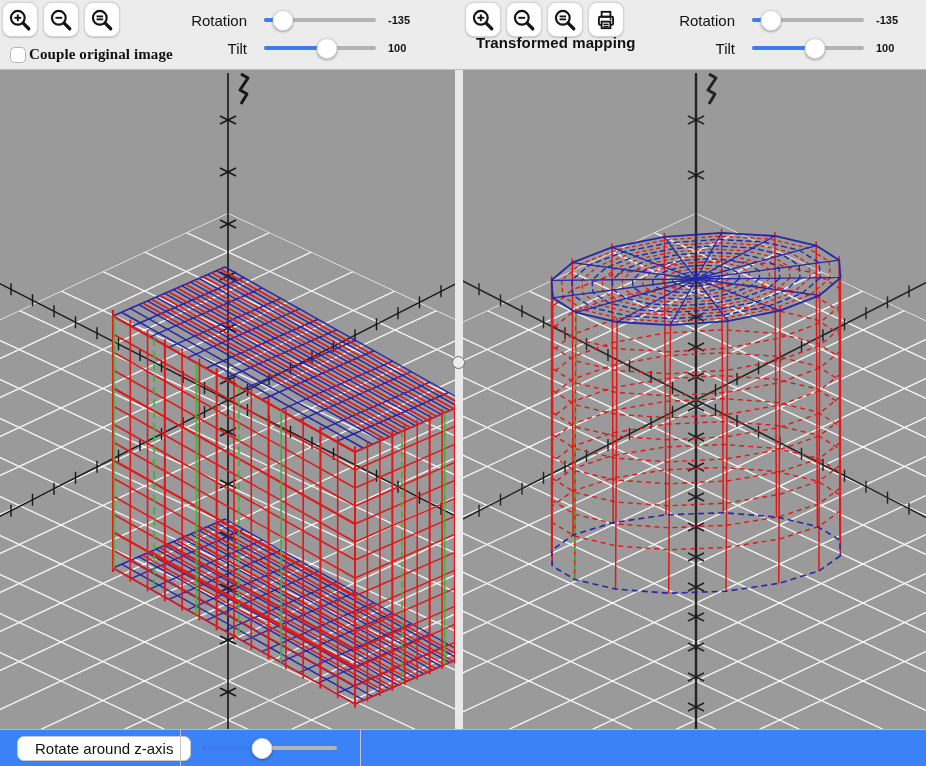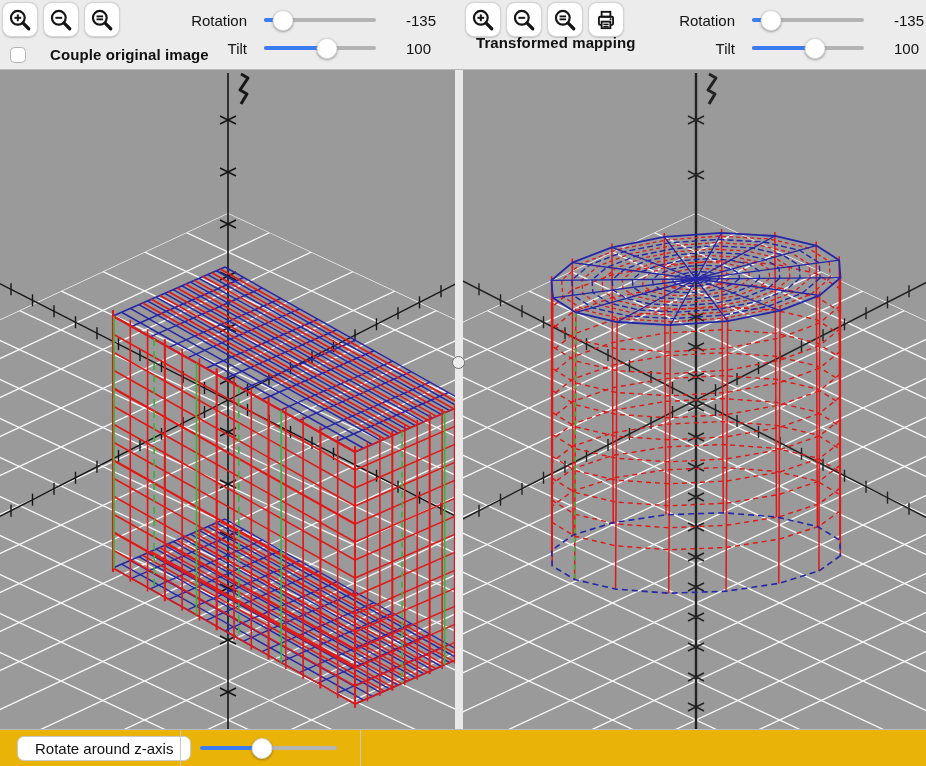--- a/index.html
+++ b/index.html
@@ -8,45 +8,45 @@
   
   .toolbar{position:absolute;top:0;left:0;width:926px;height:70px;background:#ececec;
            border-bottom:1px solid #b9b9b9;box-sizing:border-box;z-index:4;}
   .tb-left{position:absolute;left:0;top:0;width:455px;height:69px;}
   .tb-right{position:absolute;left:463px;top:0;width:463px;height:69px;}
   .btnrow{position:absolute;left:2px;top:2px;display:flex;gap:5px;}
   .iconbtn{width:36px;height:35px;background:#fff;border:1px solid #d4d4d4;border-radius:9px;
            display:flex;align-items:center;justify-content:center;padding:0;cursor:pointer;
            box-shadow:0 0.5px 1.5px rgba(0,0,0,.18);}
   .iconbtn svg{display:block;}
-  .chkrow{position:absolute;left:10px;top:46px;display:flex;align-items:center;gap:24px;}
+  .chkrow{position:absolute;left:10px;top:46px;display:flex;align-items:center;gap:3px;font-family:Liberation Serif, serif;}
   .checkbox{width:16px;height:16px;border:1.5px solid #b4b4b4;border-radius:4.5px;background:#fff;
             box-sizing:border-box;}
   .boldlabel{font-size:15px;font-weight:700;color:#111;letter-spacing:.1px;}
   .panel-caption{position:absolute;left:13px;top:34px;}
   
   .slider-row{position:absolute;display:flex;align-items:center;height:22px;}
   .slider-label{width:62px;text-align:right;font-size:15px;color:#111;}
   .slider{position:relative;width:112px;height:22px;margin-left:17px;cursor:pointer;}
   .slider .track{position:absolute;left:0;right:0;top:9px;height:4px;border-radius:2px;background:#b4b4b4;}
   .slider .fill{position:absolute;left:0;top:9px;height:4px;border-radius:2px;background:#3b7df0;}
   .slider .thumb{position:absolute;top:0.5px;width:21px;height:21px;border-radius:50%;background:#fff;
                  border:0.5px solid #d8d8d8;box-sizing:border-box;transform:translateX(-50%);
                  box-shadow:0 1px 2.5px rgba(0,0,0,.35);}
-  .slider-value{margin-left:30px;font-size:15px;font-weight:400;min-width:40px;}
+  .slider-value{margin-left:12px;font-size:11px;font-weight:700;min-width:40px;}
   
   .viewport{position:absolute;top:70px;left:0;width:926px;height:659px;}
   .scene{position:absolute;top:0;height:659px;background:#9a9a9a;}
   #scene-left{left:0;width:455px;}
   #scene-right{left:463px;width:463px;}
   .vdivider{position:absolute;left:455px;top:0;width:8px;height:659px;background:#e9e9e9;}
   .divider-handle{position:absolute;left:452px;top:286px;width:13px;height:13px;border-radius:50%;
                   border:1.5px solid #6e6e6e;background:#ededed;box-sizing:border-box;z-index:6;cursor:col-resize;}
   
-  .bottombar{position:absolute;top:729px;left:0;width:926px;height:37px;background:#eab308;
+  .bottombar{position:absolute;top:729px;left:0;width:926px;height:37px;background:#3b82f6;
              border-top:1px solid #b9b9b9;box-sizing:border-box;z-index:4;}
   .bb-btn{position:absolute;left:17px;top:6px;height:25px;padding:0 17px;background:#fff;
           border:1px solid #c9c9c9;border-radius:7px;font-size:15px;color:#111;cursor:pointer;
           font-family:"Liberation Sans",sans-serif;}
   .bb-div{position:absolute;top:0;width:1px;height:36px;background:#c6c6c6;}
   .bb-slider-wrap{position:absolute;left:200px;top:7px;}
 </style>
 </head>
 <body>
 

